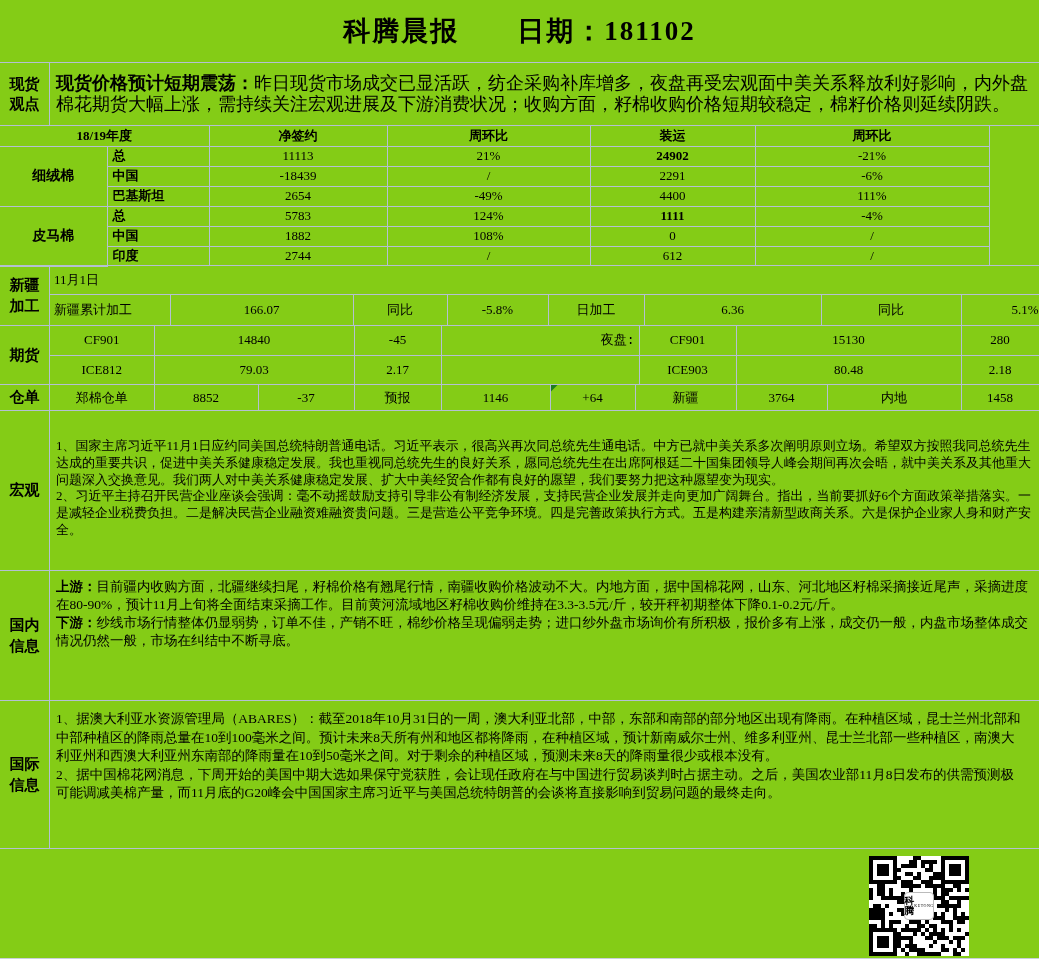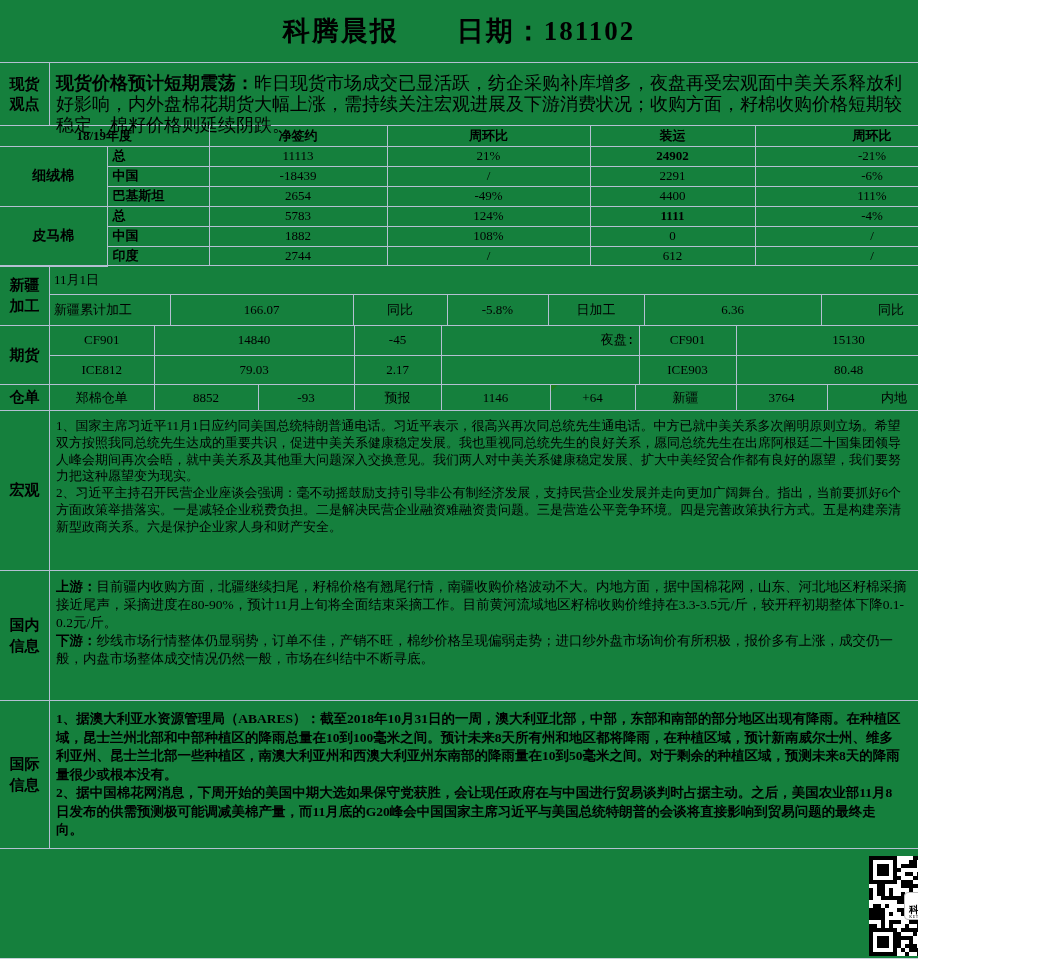--- a/index.html
+++ b/index.html
@@ -1,19 +1,19 @@
 <!DOCTYPE html>
 <html><head>
 <meta charset="utf-8">
 <style>
   :root{ --line:#b4c0d2; }
   *{ box-sizing:border-box; margin:0; padding:0; }
   body{ background:#fff; }
   .sheet{
-    width:918px; height:959px; position:relative; background:#15803d; color:#000;
+    width:1039px; height:959px; position:relative; background:#84cc16; color:#000;
     font-family:"Liberation Serif","DejaVu Serif",serif; overflow:hidden;
     border-bottom:1px solid #c9d0da;
   }
   .titlebar{
     height:62px; display:flex; align-items:center; justify-content:center;
     font-size:27px; font-weight:bold; letter-spacing:2px;
   }
   .titlebar .gap{ display:inline-block; width:58px; }
   .section{ display:flex; border-top:1px solid var(--line); }
   .label-cell{
@@ -22,27 +22,27 @@
     font-weight:bold; font-size:15px; line-height:1.35; padding:0 8px;
     word-break:break-all;
   }
   .content{ flex:1; min-width:0; }
 
   
   .para-box{ padding:10px 8px 0 6px; }
   .para-box p{ font-size:18px; line-height:21px; }
   .b{ font-weight:bold; }
 
-  .macro-box{ padding:7px 8px 0 6px; }
+  .macro-box{ padding:7px 8px 0 6px;margin-top:20px; }
   .macro-box p{ font-size:13px; line-height:16.8px; }
 
   .dom-box{ padding:7px 8px 0 6px; }
   .dom-box p{ font-size:13.5px; line-height:18px; }
 
-  .intl-box{ padding:9px 16px 0 6px;font-weight:bold; }
+  .intl-box{ padding:9px 16px 0 6px; }
   .intl-box p{ font-size:13.5px; line-height:18.5px; }
 
   
   table{ border-collapse:collapse; table-layout:fixed; width:989px; }
   td{
     border:1px solid var(--line); text-align:center; font-size:13px;
     overflow:hidden; white-space:nowrap; padding:0 2px; position:relative;
   }
   tr:first-child td{ border-top:none; }
   td:first-child{ border-left:none; }
@@ -66,22 +66,22 @@
     position:absolute; left:0; top:0; width:7px; height:7px;
     background:#1e7d1e; clip-path:polygon(0 0,100% 0,0 100%);
   }
 
   
   .bottom-row{ position:relative; height:110px; border-top:1px solid var(--line); }
   .qr-wrap{ position:absolute; left:867px; top:7px; width:104px; height:100px; }
   .qr-logo{
     position:absolute; left:50%; top:50%; transform:translate(-50%,-50%);
     background:#fff; border:1px solid #bbb; border-radius:4px;
-    width:30px; height:28px; display:flex; flex-direction:column;
-    align-items:center; justify-content:flex-end; line-height:1;
+    width:30px; height:28px; display:flex; flex-direction:row;
+    align-items:center; justify-content:center; line-height:1;
   }
   .qr-logo .zh{ font-size:10px; font-weight:bold; }
   .qr-logo .en{ font-size:4px; letter-spacing:.5px; }
 </style>
 </head>
 <body>
 
 <div class="sheet">
 
   <div class="titlebar">
@@ -248,21 +248,21 @@
             <col style="width:85px">
             <col style="width:101px">
             <col style="width:91px">
             <col style="width:134px">
             <col style="width:78px">
           </colgroup>
         <tbody>
             <tr>
           <td>郑棉仓单</td>
           <td>8852</td>
-          <td>-93</td>
+          <td>-37</td>
           <td>预报</td>
           <td>1146</td>
           <td><span class="flag"></span><span>+64</span></td>
           <td>新疆</td>
           <td>3764</td>
           <td>内地</td>
           <td>1458</td>
         </tr>
       </tbody>
         </table>

